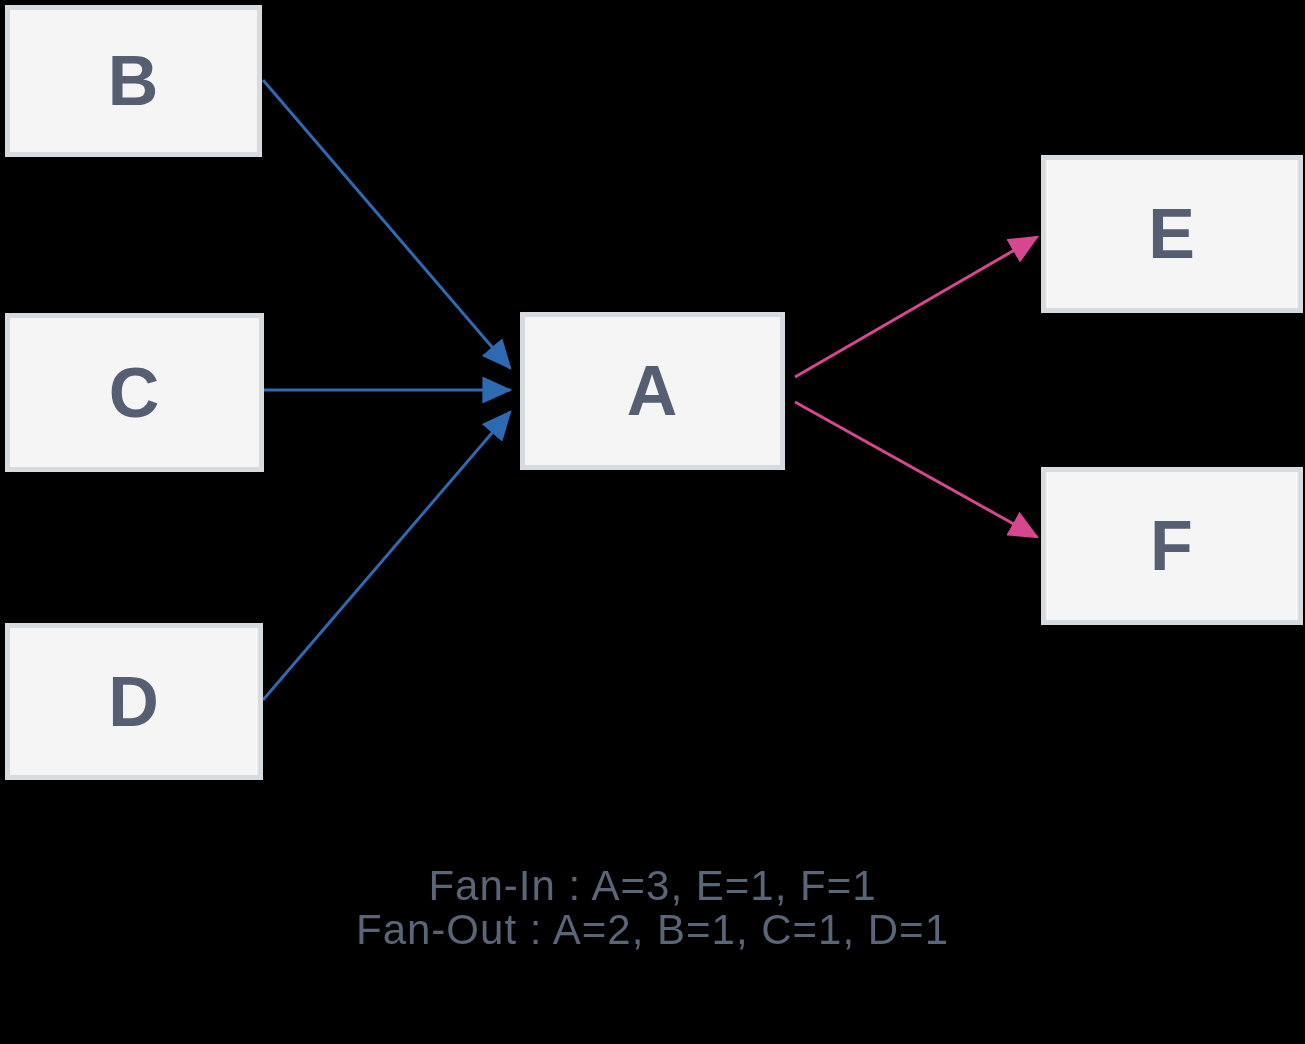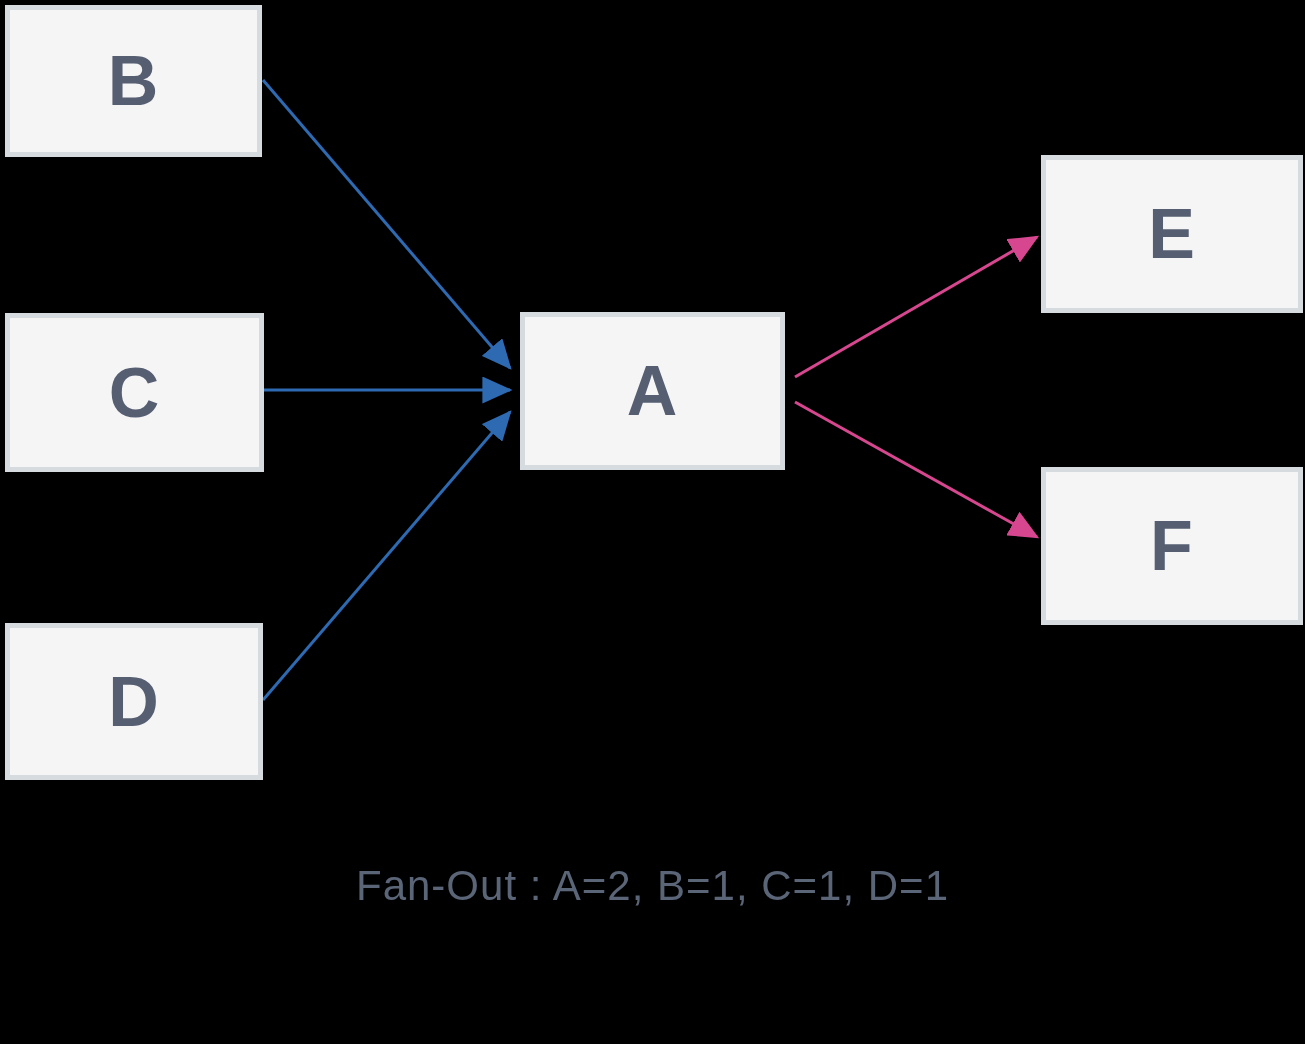--- a/index.html
+++ b/index.html
@@ -104,16 +104,17 @@
 
   <div class="node node-e">
     <span class="label">E</span>
   </div>
 
   <div class="node node-f">
     <span class="label">F</span>
   </div>
 
   <div class="caption">
+    <div class="cap-line">Fan-In : A=3, E=1, F=1</div>
     <div class="cap-line">Fan-Out : A=2, B=1, C=1, D=1</div>
   </div>
 
 </div>
 
 </body></html>

